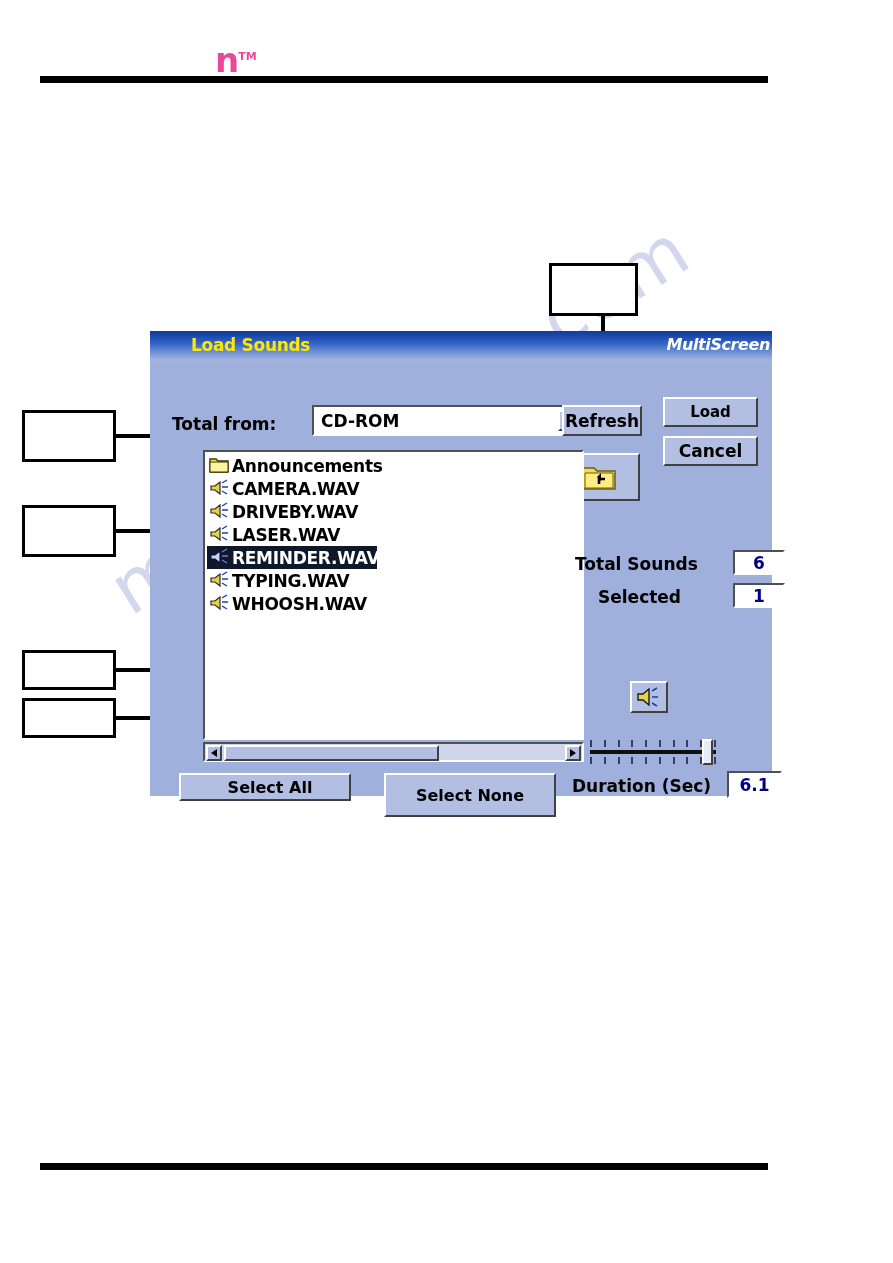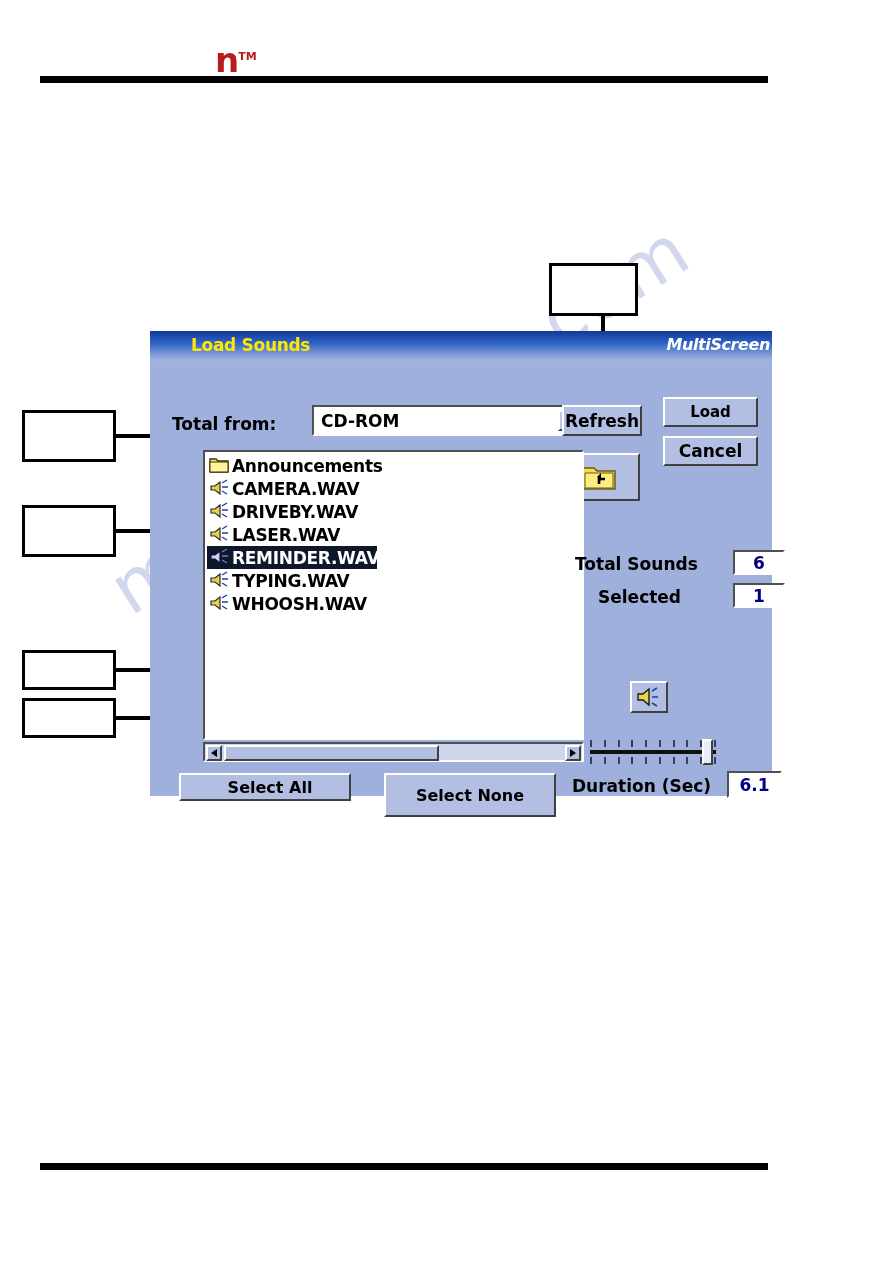--- a/index.html
+++ b/index.html
@@ -17,21 +17,21 @@
 
   
   .page-logo {
     position: absolute;
     left: 215px;
     top: 40px;
     font-family: "DejaVu Sans", sans-serif;
     font-weight: bold;
     font-size: 34px;
     line-height: 34px;
-    color: #b91c1c;
+    color: #ec4899;
     letter-spacing: -1px;
   }
   .page-logo .tm {
     font-size: 11px;
     vertical-align: super;
     font-weight: bold;
     letter-spacing: 0;
   }
   .rule-top {
     position: absolute;

